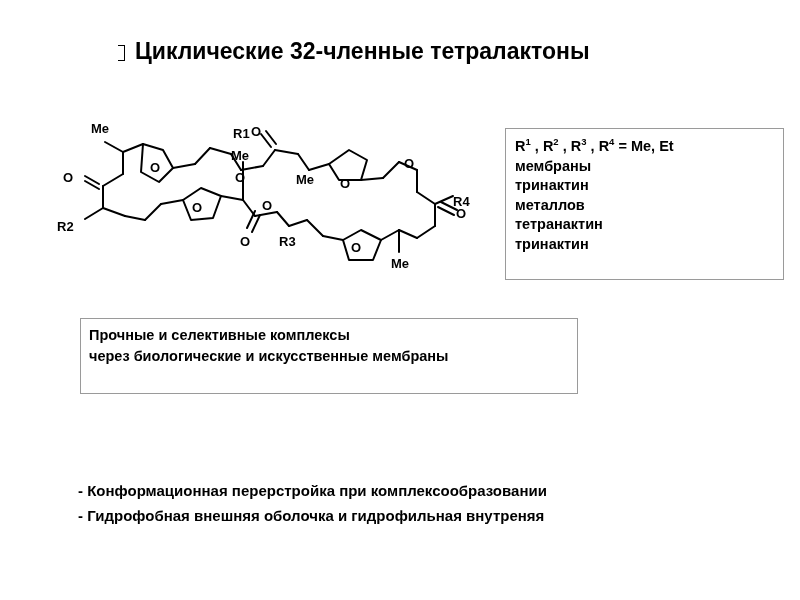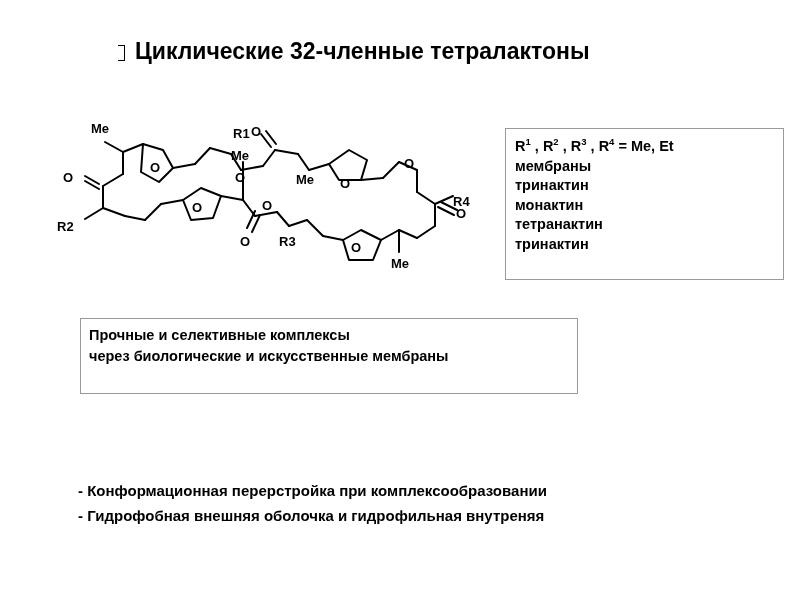--- a/index.html
+++ b/index.html
@@ -222,21 +222,21 @@
   <div id="legend-box">
     <div class="line">
       <span>R<sup>1</sup></span> ,
       <span>R<sup>2</sup></span> ,
       <span>R<sup>3</sup></span> ,
       <span>R<sup>4</sup></span>
       <span> = Me, Et</span>
     </div>
     <div class="line">мембраны</div>
     <div class="line">тринактин</div>
-    <div class="line">монактин</div>
+    <div class="line">металлов</div>
     <div class="line">тетранактин</div>
     <div class="line">тринактин</div>
   </div>
 
   <div id="complex-box">
     <div class="line">Прочные и селективные комплексы</div>
     <div class="line">через биологические и искусственные мембраны</div>
   </div>
 
   <div id="conclusions">

